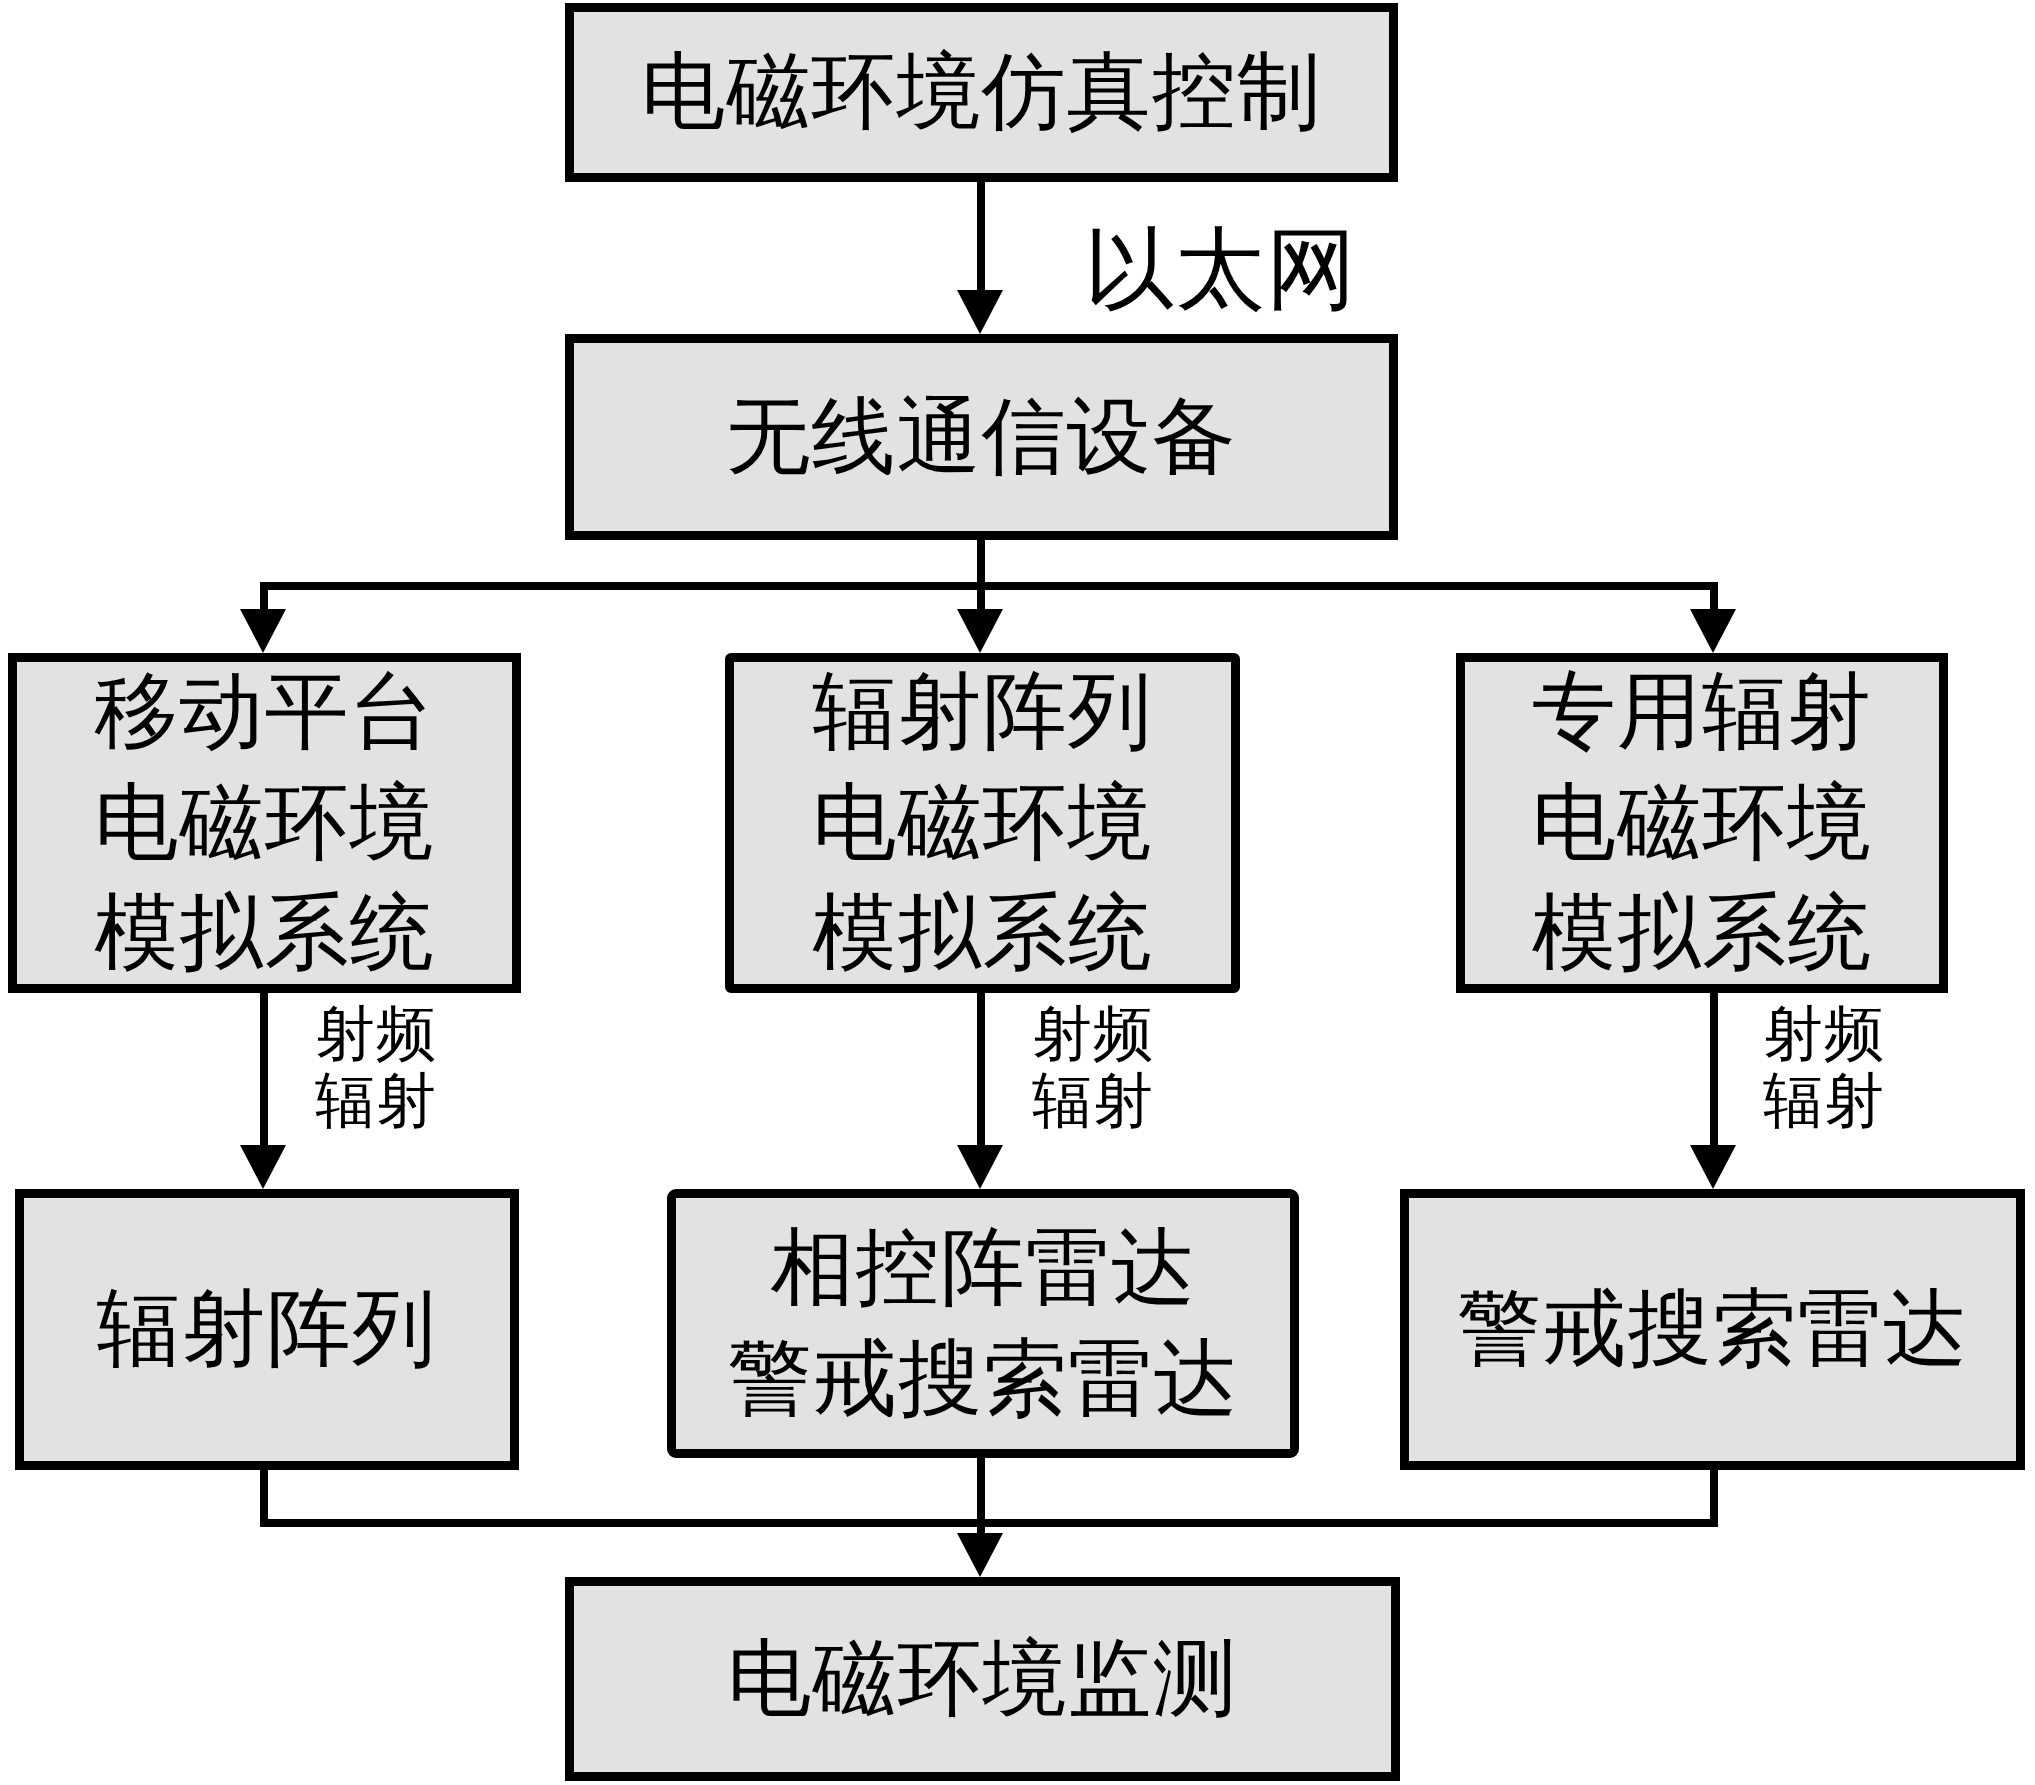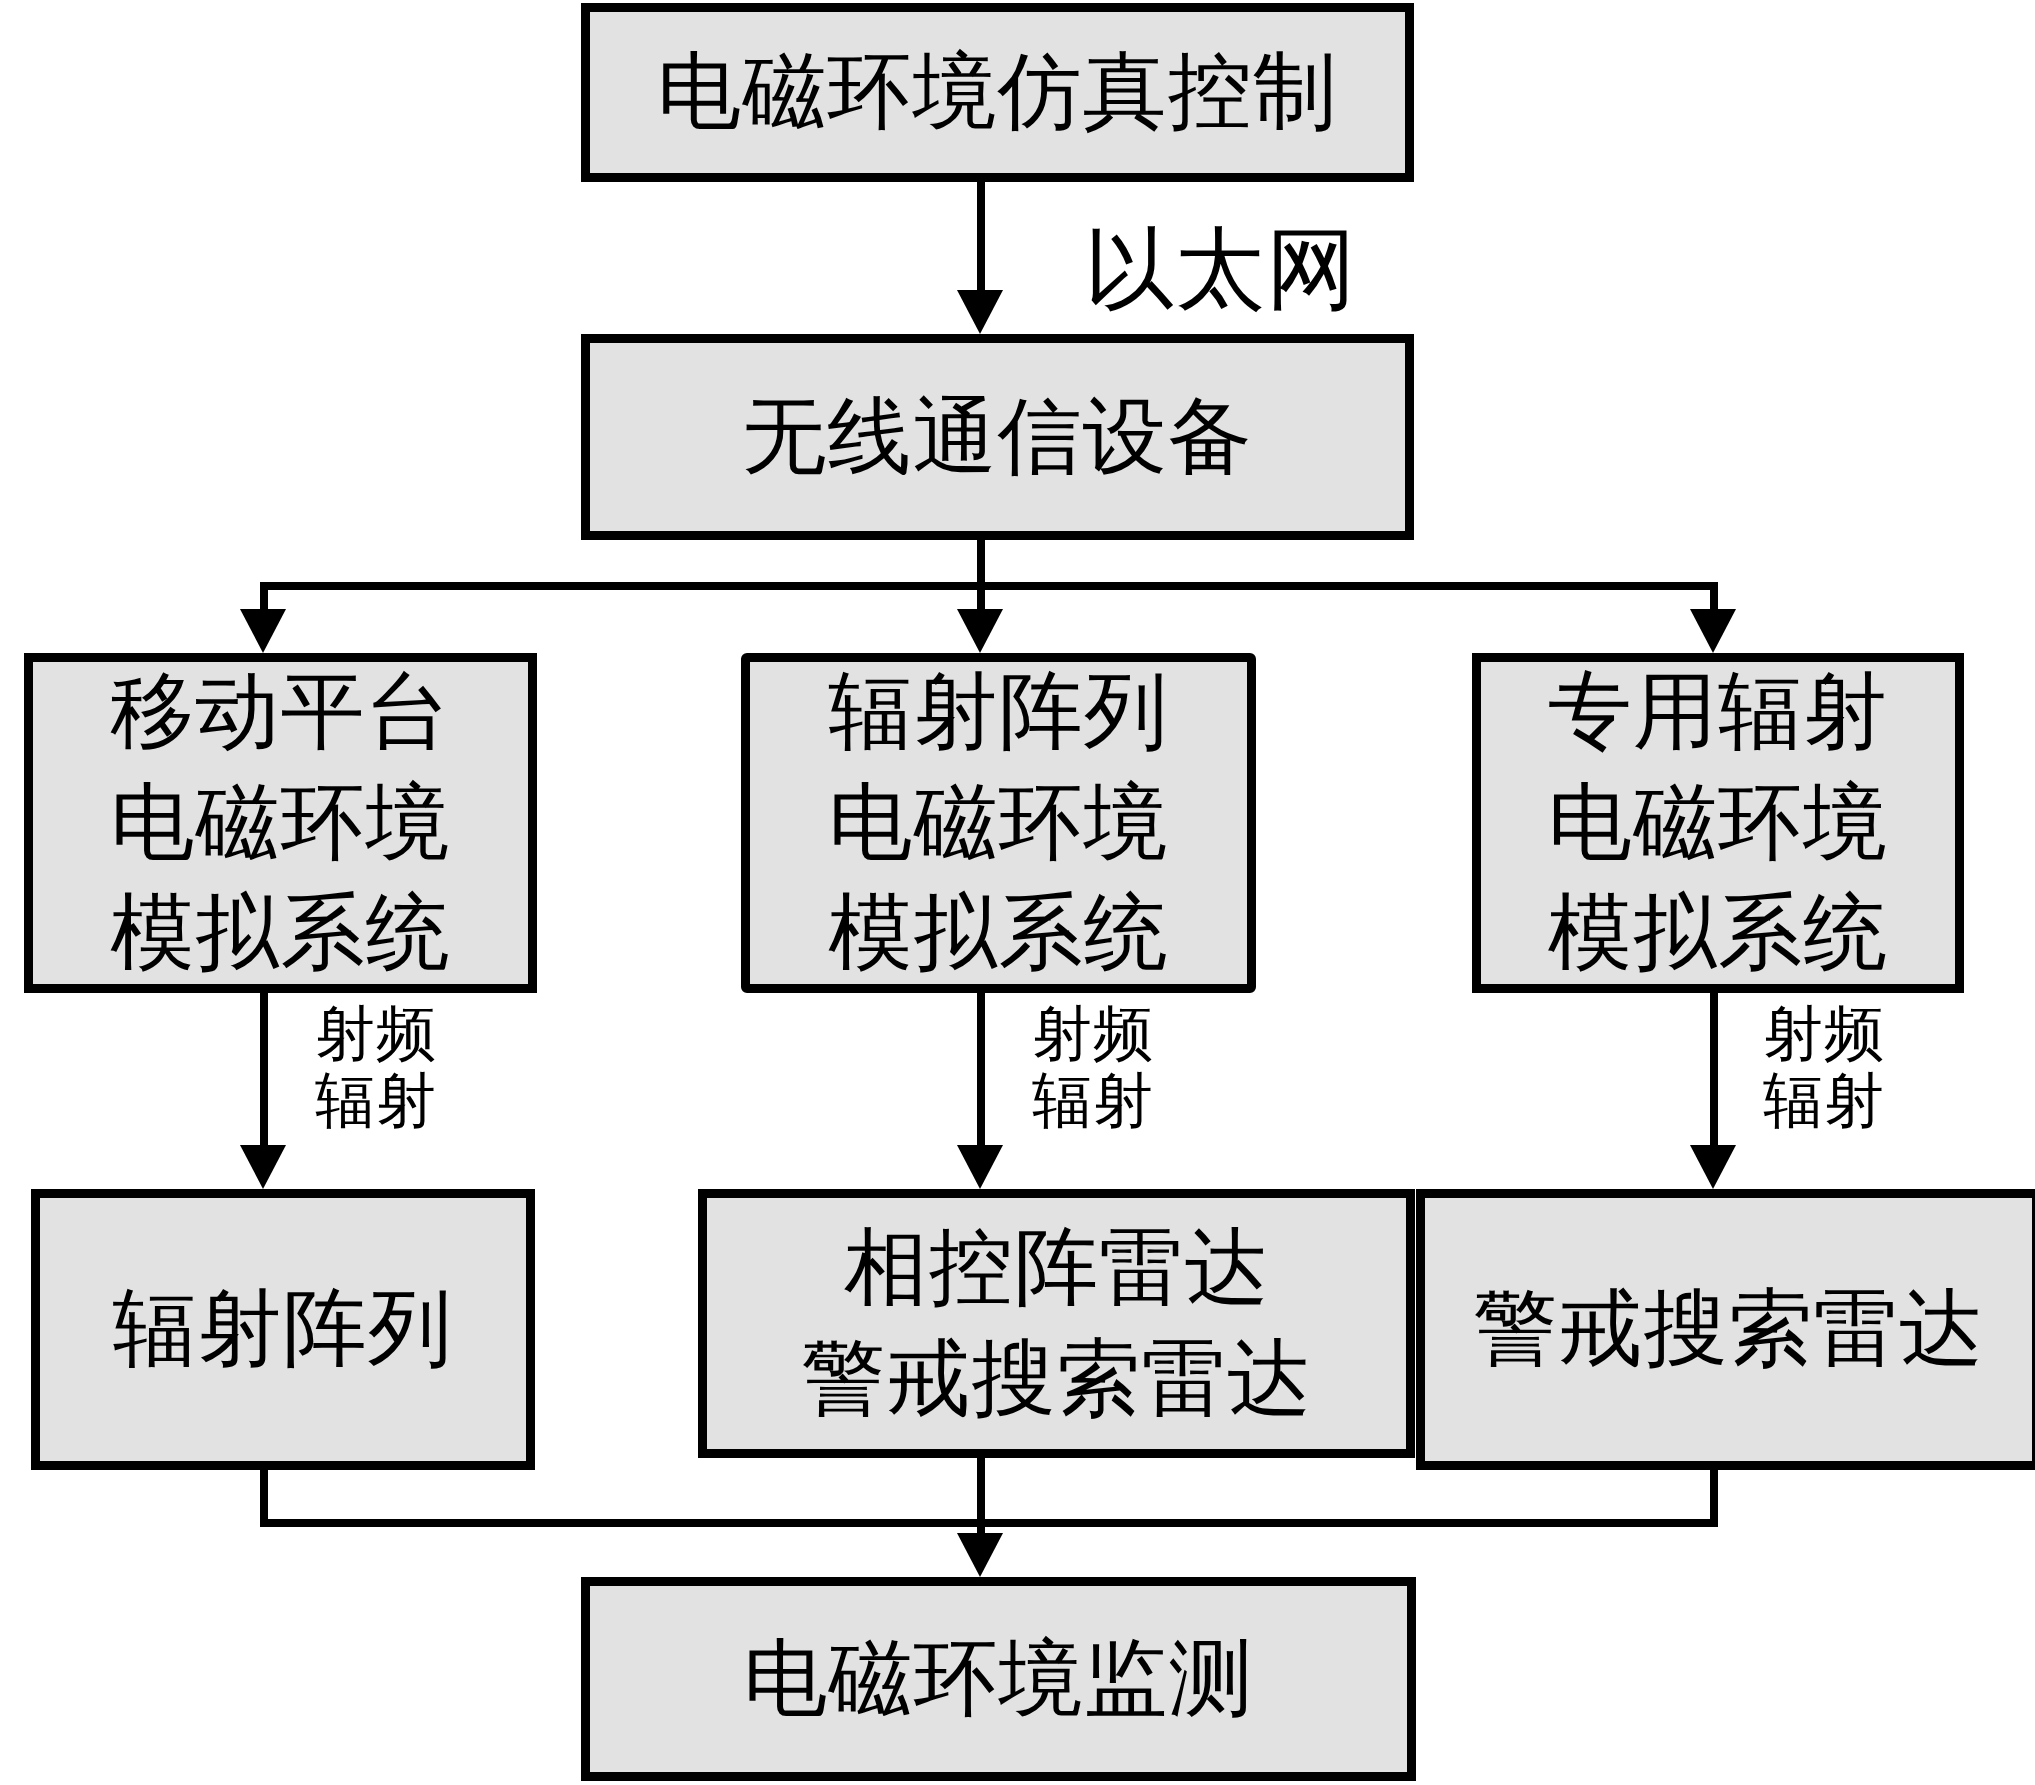--- a/index.html
+++ b/index.html
@@ -28,21 +28,20 @@
     background:var(--box-fill);
     border:9px solid var(--box-border);
     display:flex;
     align-items:center;
     justify-content:center;
     text-align:center;
     font-size:84px;
     line-height:1.32;
     white-space:pre-line;
     letter-spacing:1.1px;
-    margin-left:16px;
   }
   .edge-label{
     position:absolute;
     font-size:60px;
     line-height:1.12;
     white-space:pre-line;
     letter-spacing:1.1px;
   }
   .line{
     position:absolute;
@@ -57,21 +56,21 @@
     border-top:44px solid var(--line);
   }
 
   
   #node-sim-control   {left:565px; top:3.4px;    width:833px; height:179px;}
   #node-wireless      {left:565px; top:334px;  width:833px; height:206px;}
   #node-mobile-sim    {left:7.9px;   top:653px; width:513px;  height:340px;}
   #node-array-sim     {left:725px; top:653px; width:515px;  height:340px;border-radius:6px;}
   #node-dedicated-sim {left:1456px; top:653px; width:492px;  height:340px;}
   #node-fire-radar    {left:14.6px;   top:1189px; width:504px;  height:281px;}
-  #node-phased-radar  {left:682px; top:1189px; width:717px; height:269px;}
+  #node-phased-radar  {left:667px; top:1189px; width:632px; height:269px;border-radius:9px;}
   #node-warning-radar {left:1400px; top:1189px; width:625px; height:281px;}
   #node-monitor       {left:565px; top:1577px; width:835px; height:204px;}
 
   
   #line-ethernet      {left:977px; top:181px;  width:7.9px;   height:112px;}
   #head-ethernet      {left:957px; top:290px;}
   #label-ethernet     {left:1040px; top:220px;  font-size:90px;margin-left:44px;}
 
   #line-wireless-down {left:977px; top:539px;  width:7.9px;   height:76px;}
   #head-array         {left:957px; top:609px;}

